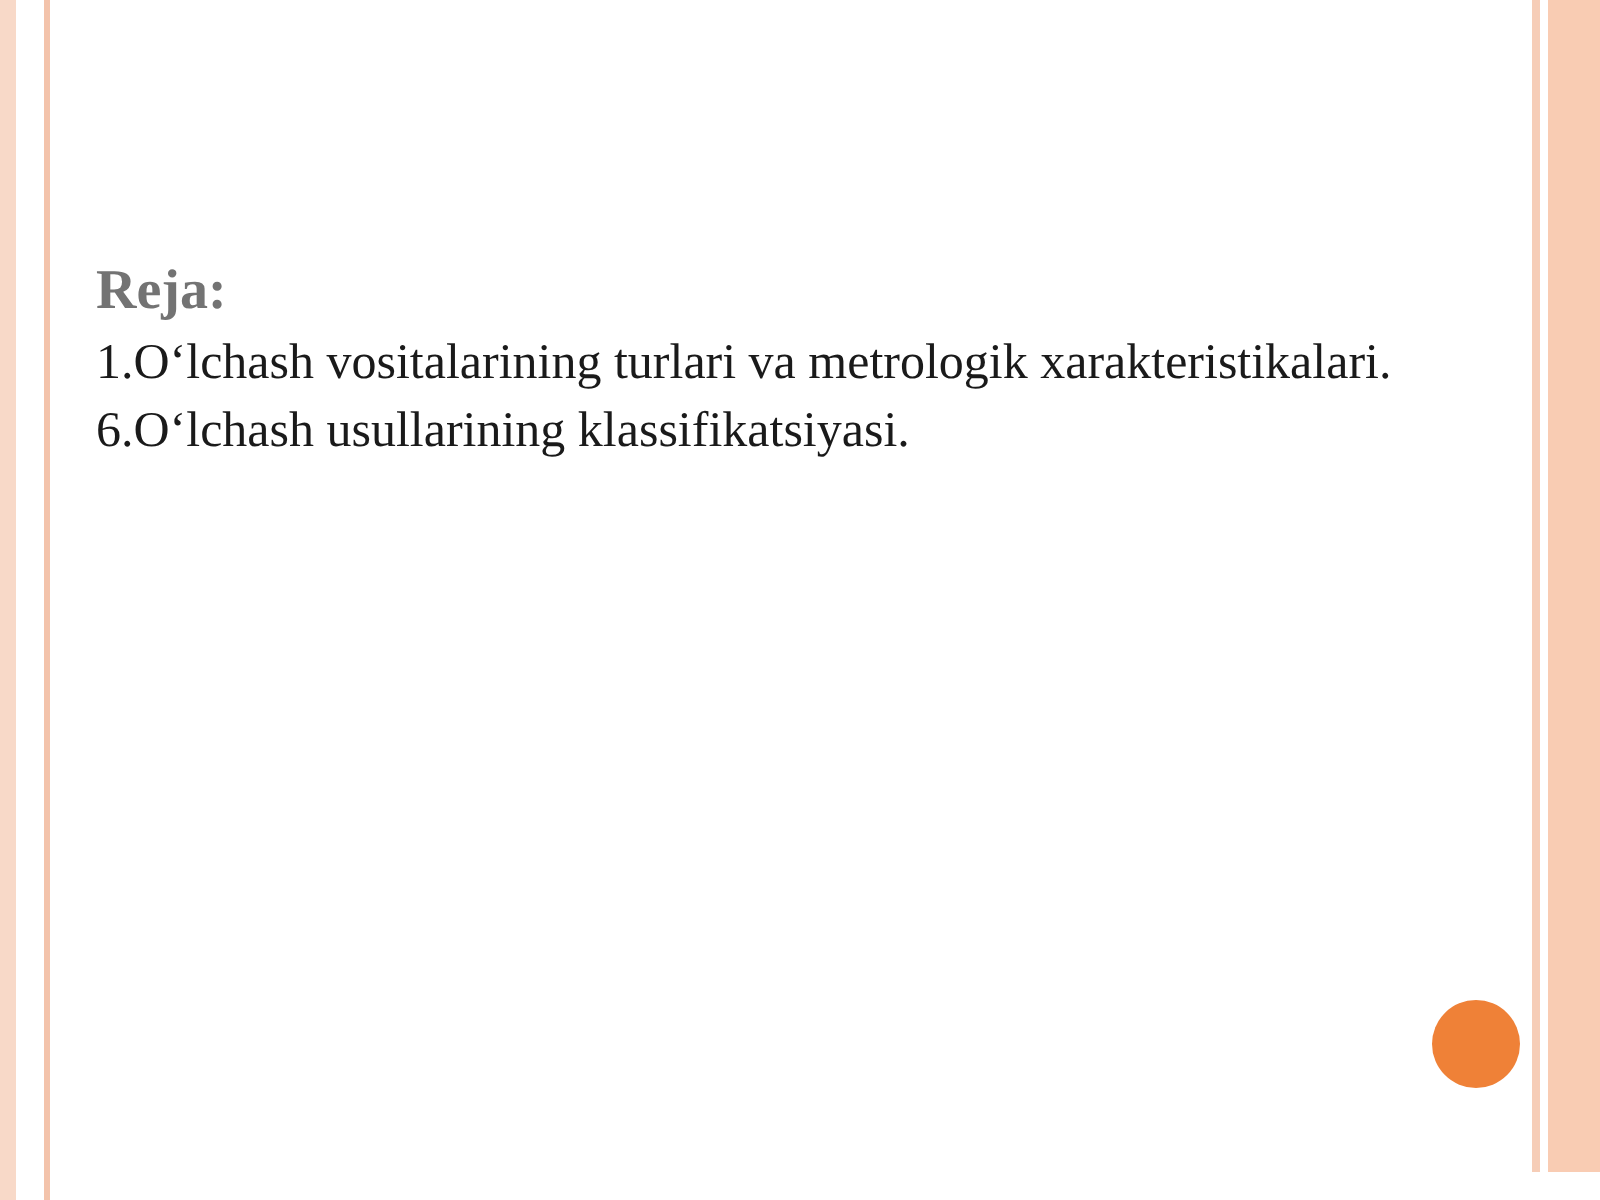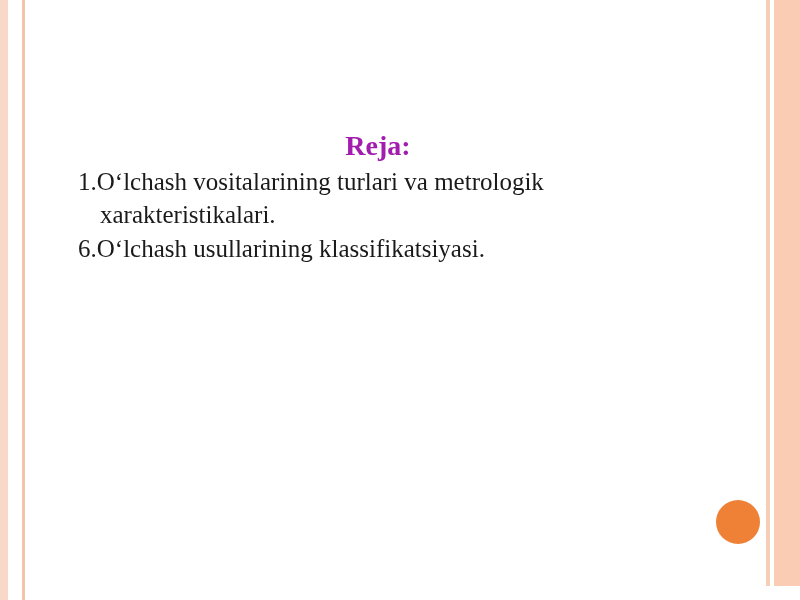--- a/index.html
+++ b/index.html
@@ -66,39 +66,37 @@
   .content {
     position: absolute;
     left: 48px;
     top: 128px;
     width: 660px;
   }
   .title {
     font-family: "Liberation Serif", serif;
     font-size: 28px;
     font-weight: bold;
-    color: #a21caf;
+    color: #737373;
     line-height: 1.25;
     margin: 0 0 2px 0;
-    text-align: center;
   }
   .list {
     margin: 0;
     padding: 0;
     list-style: none;
   }
   .list-item {
     font-family: "Liberation Serif", serif;
     font-size: 25px;
     color: #1a1a1a;
     line-height: 1.32;
     padding-left: 22px;
     text-indent: -22px;
     margin-bottom: 1px;
-    margin-left: 30px;
   }
   .dot {
     position: absolute;
     left: 716px;
     top: 500px;
     width: 44px;
     height: 44px;
     border-radius: 50%;
     background: #ef8137;
   }

